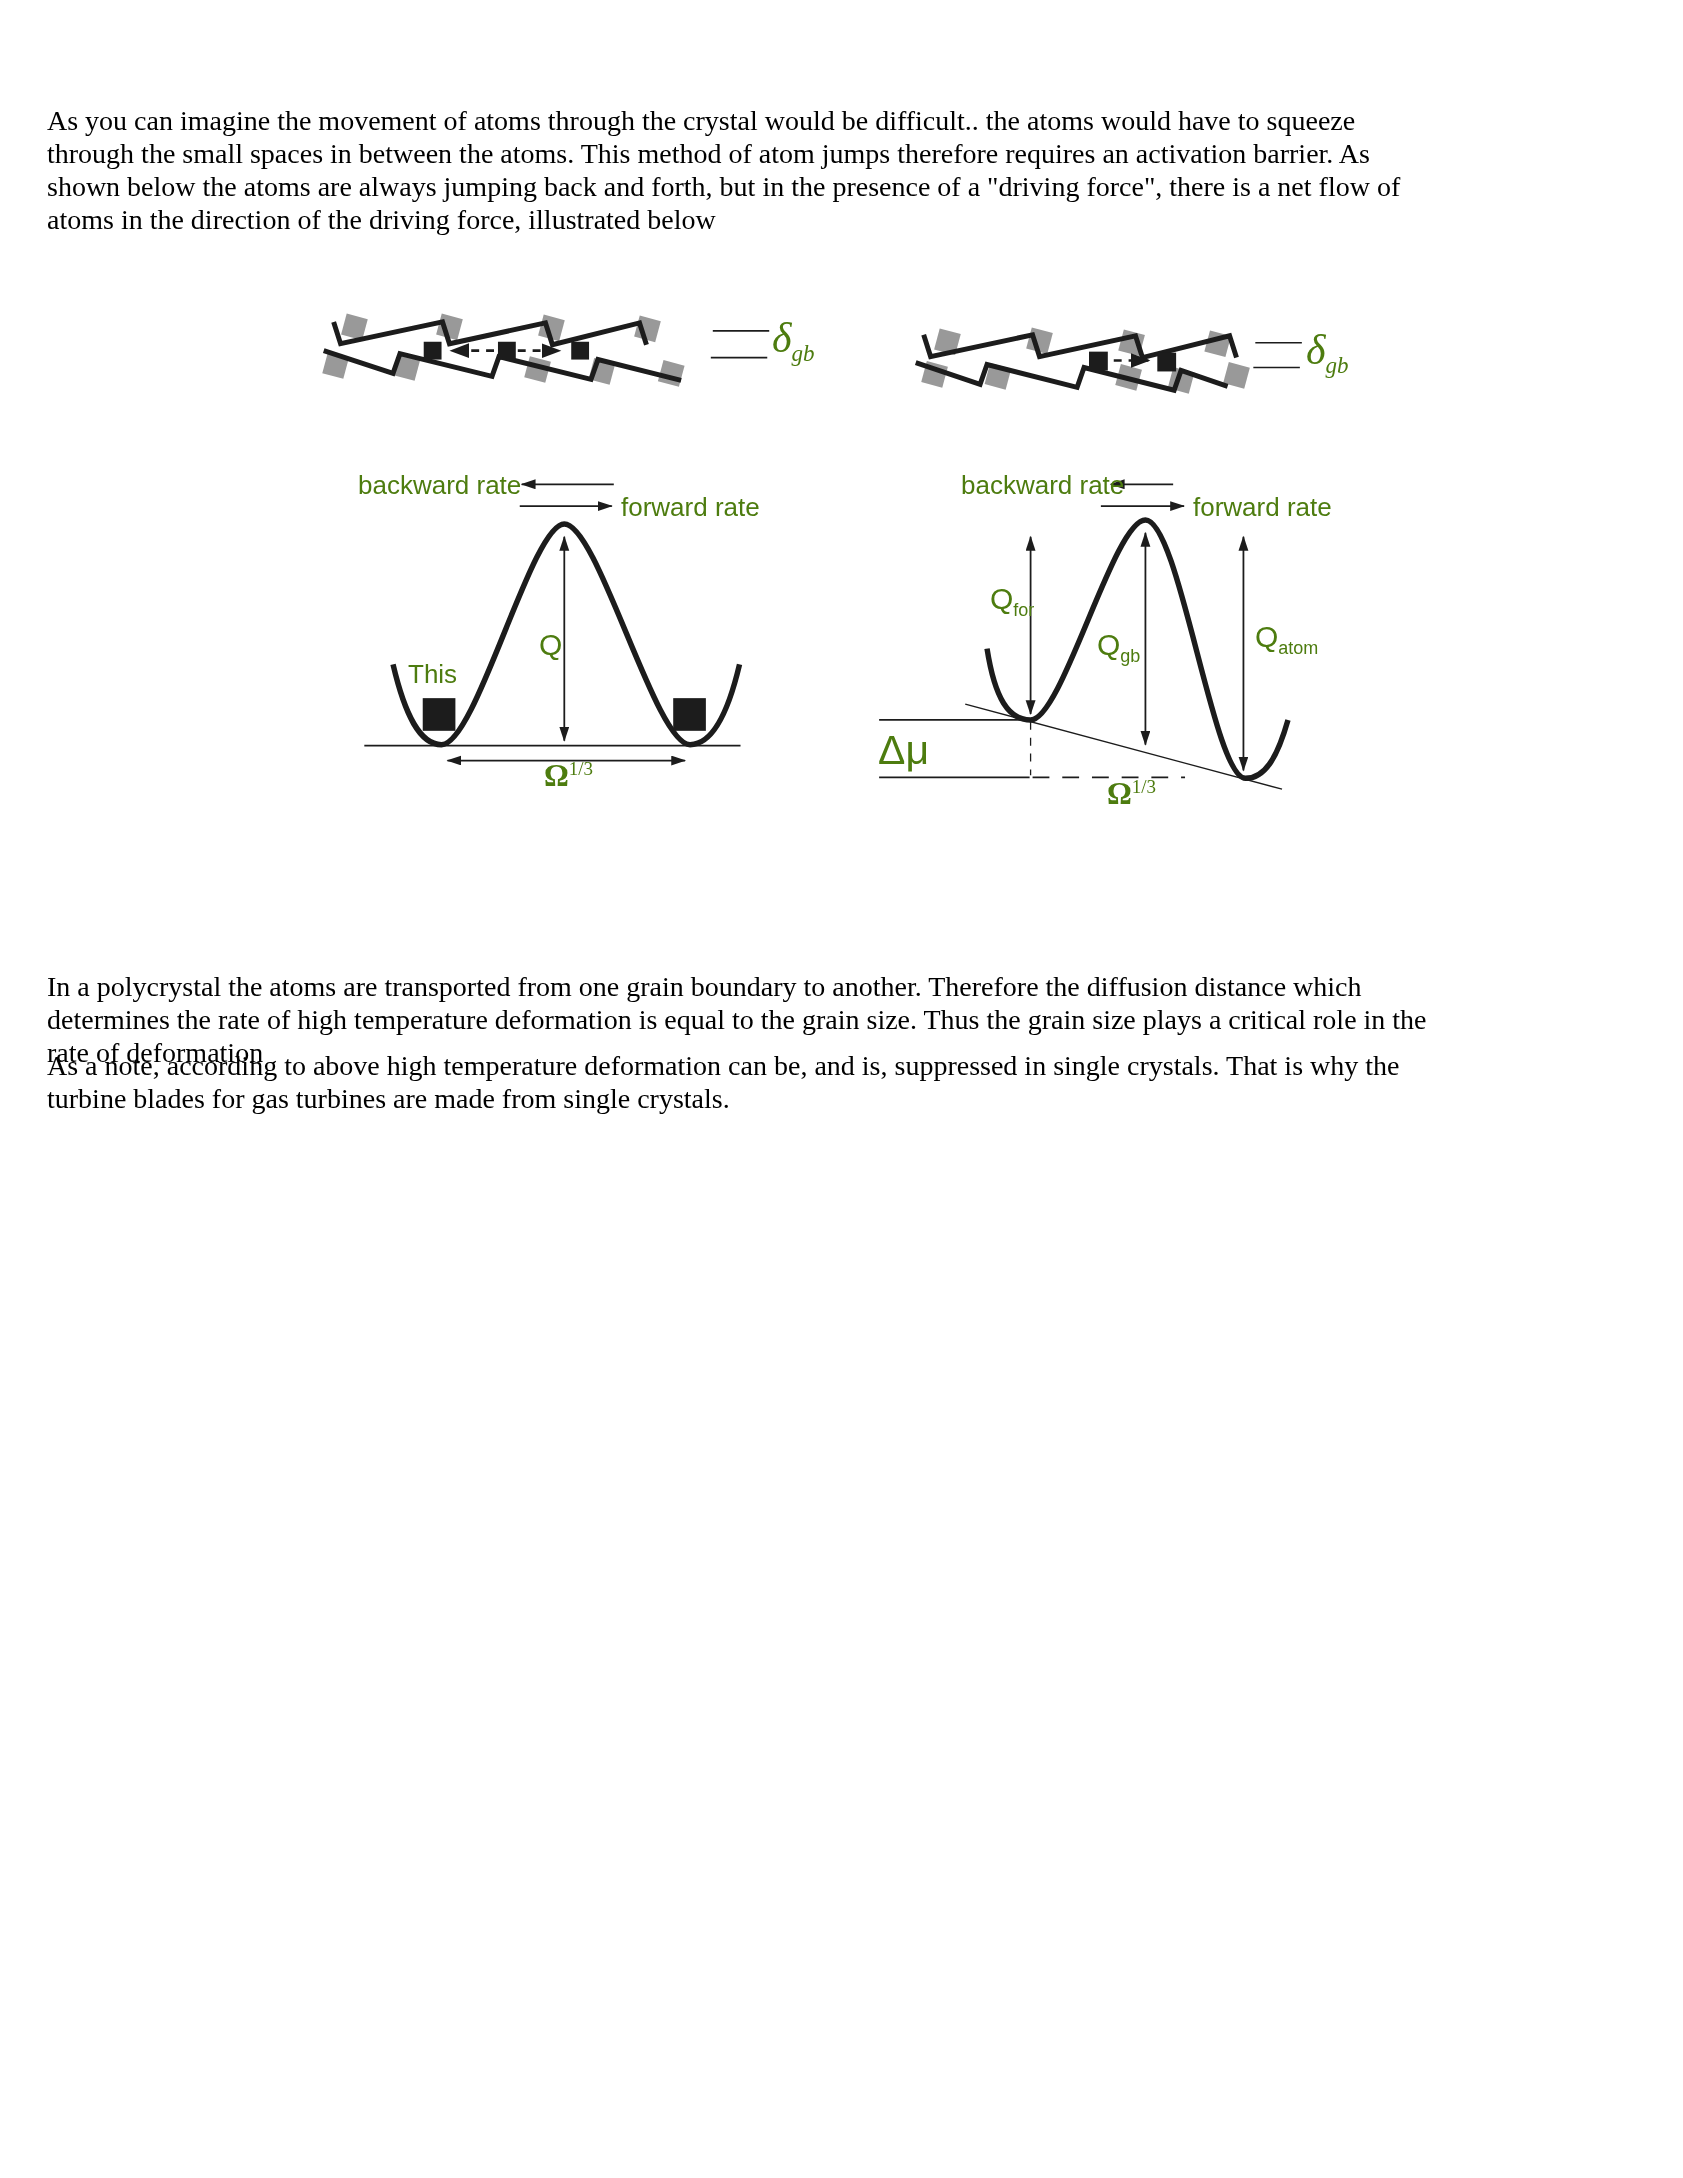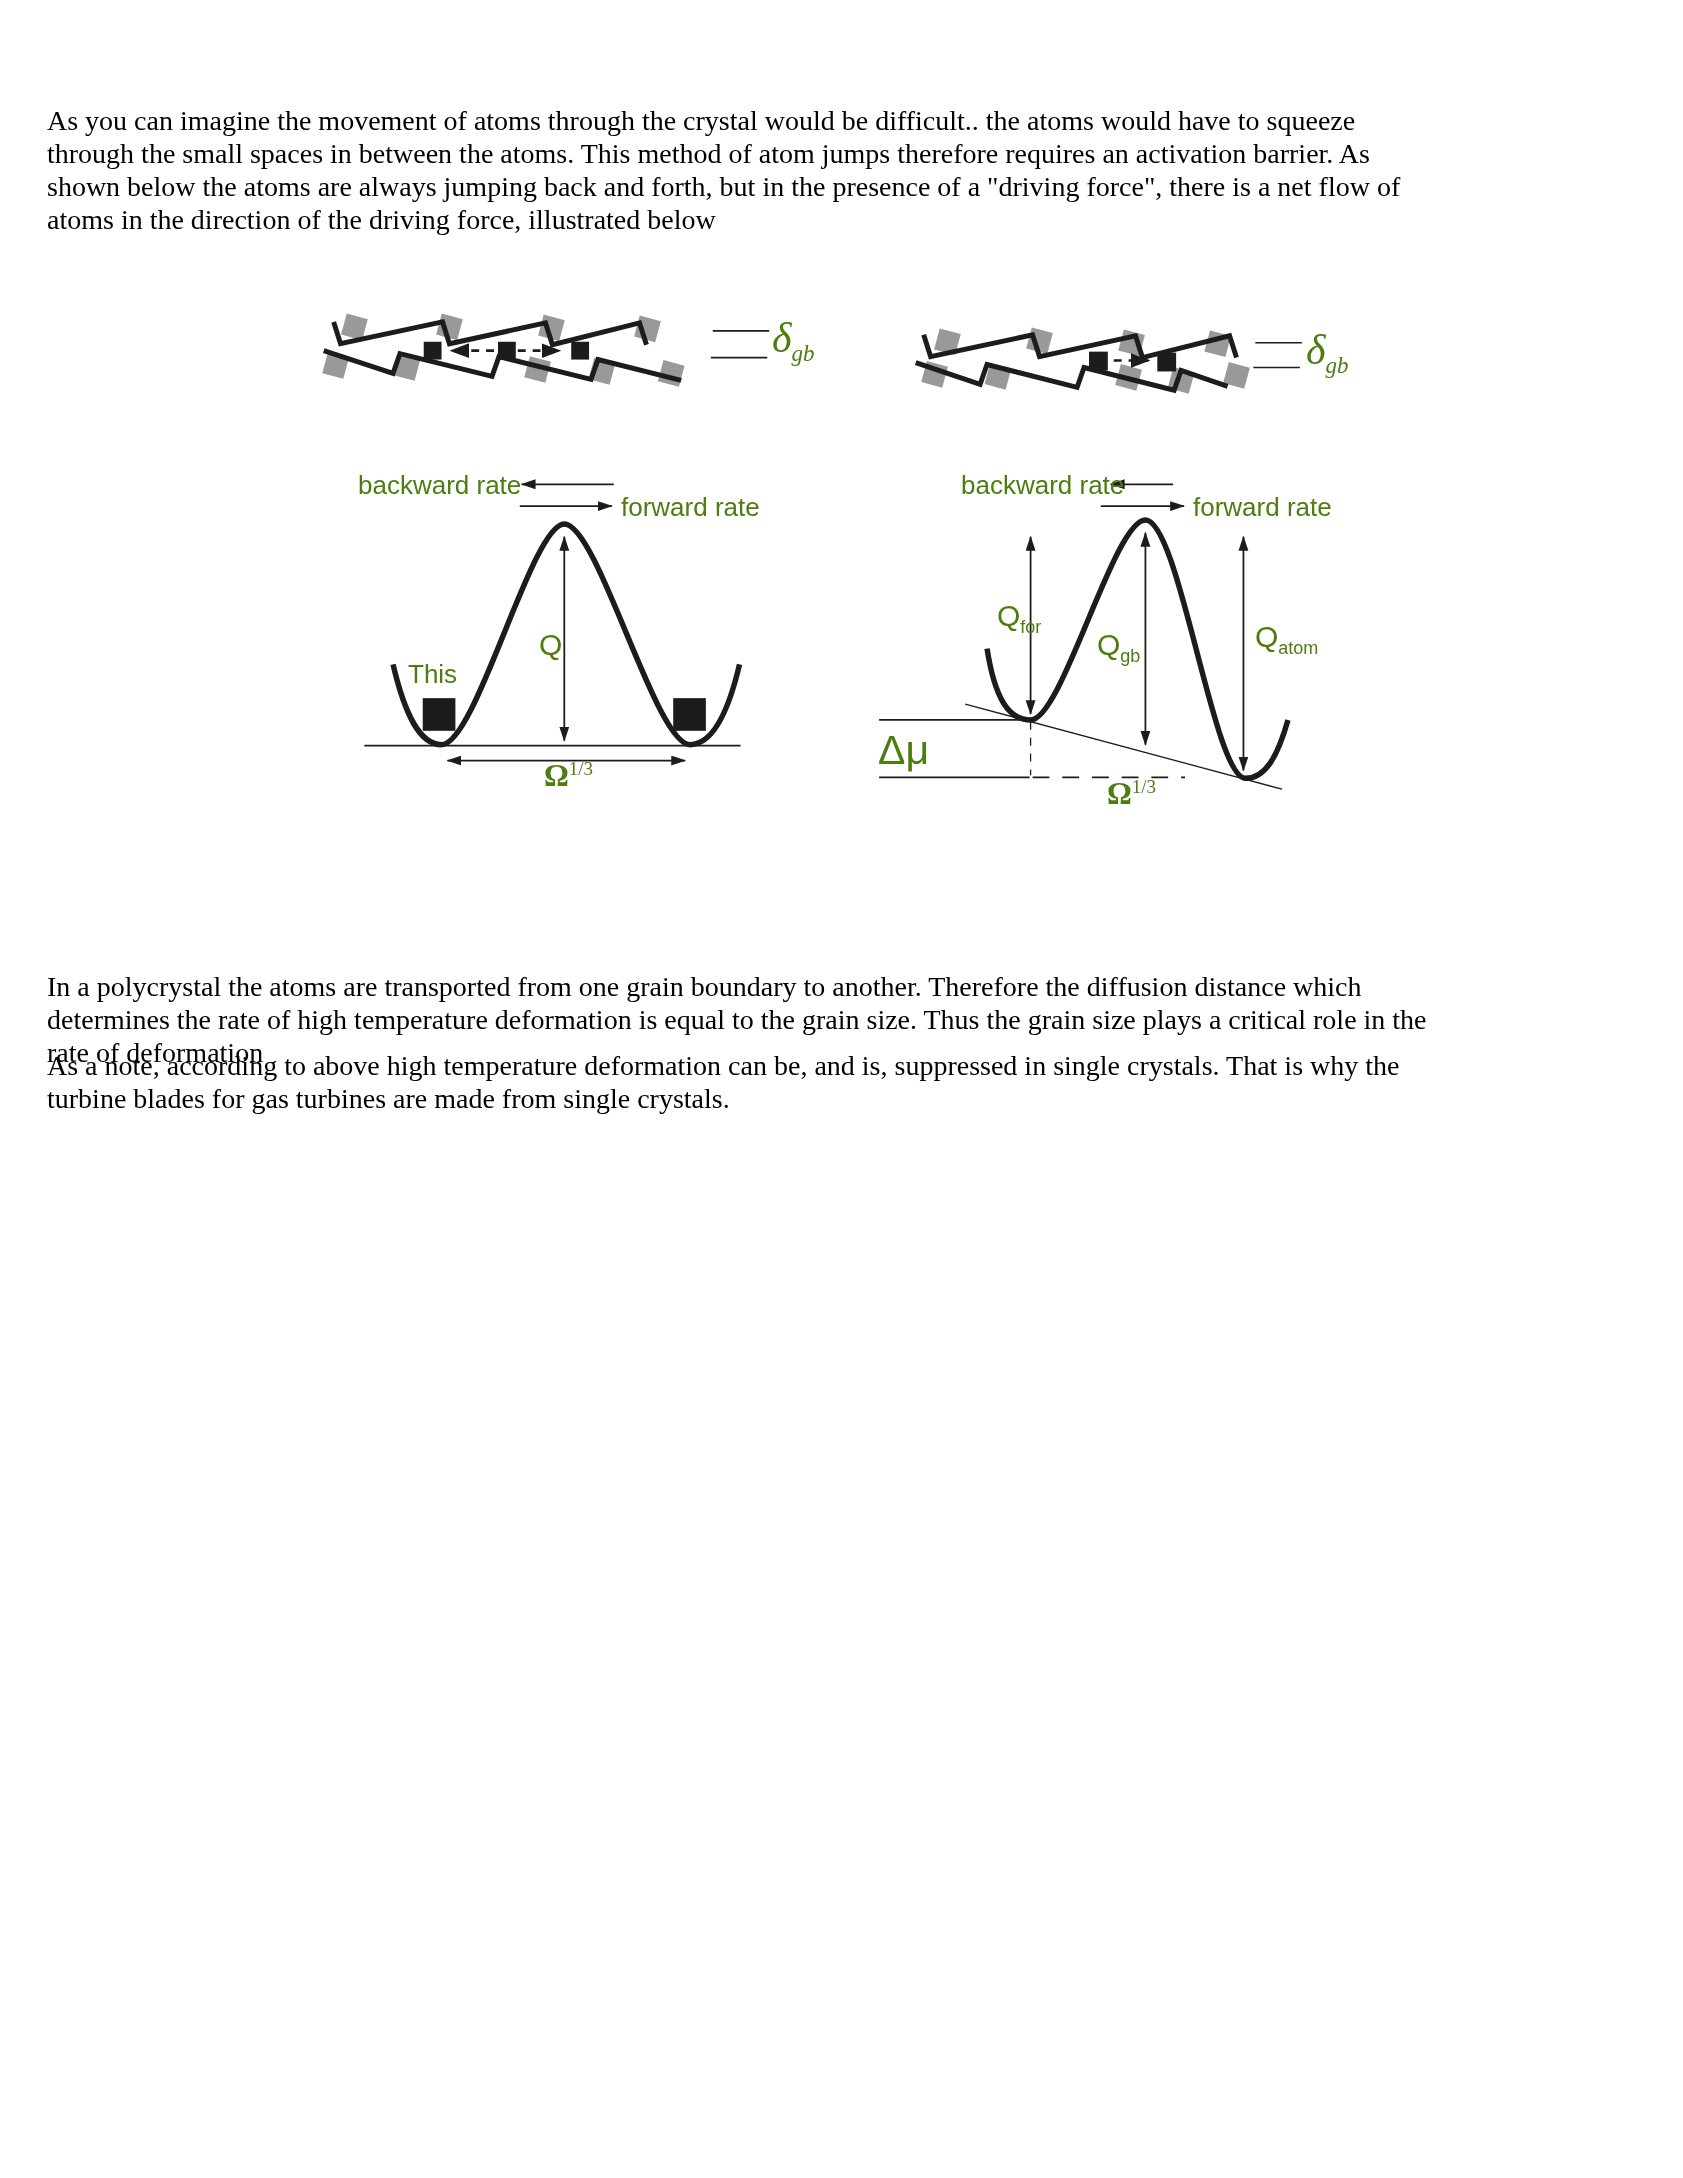--- a/index.html
+++ b/index.html
@@ -136,21 +136,21 @@
 
     <div class="lbl" style="left:358px; top:175px;">backward rate</div>
     <div class="lbl" style="left:621px; top:197px;">forward rate</div>
     <div class="lbl q-big" style="left:539px; top:333px;">Q</div>
     <div class="lbl" style="left:408px; top:364px;">This</div>
     <div class="lbl omega-lbl" style="left:544px; top:463px;"><span>Ω</span><sup>1/3</sup></div>
     <div class="lbl delta-lbl" style="left:772px; top:20px;"><span>δ</span><sub>gb</sub></div>
 
     <div class="lbl" style="left:961px; top:175px;">backward rate</div>
     <div class="lbl" style="left:1193px; top:197px;">forward rate</div>
-    <div class="lbl q-big" style="left:990px; top:304px;margin-left:7px;"><span>Q</span><sub>for</sub></div>
+    <div class="lbl q-big" style="left:990px; top:287px;"><span>Q</span><sub>for</sub></div>
     <div class="lbl q-big" style="left:1097px; top:333px;"><span>Q</span><sub>gb</sub></div>
     <div class="lbl q-big" style="left:1255px; top:325px;"><span>Q</span><sub>atom</sub></div>
     <div class="lbl dmu" style="left:878px; top:433px;">Δμ</div>
     <div class="lbl omega-lbl" style="left:1107px; top:481px;"><span>Ω</span><sup>1/3</sup></div>
     <div class="lbl delta-lbl" style="left:1306px; top:32px;"><span>δ</span><sub>gb</sub></div>
   </div>
 
 
   <div class="para" style="top:950px;margin-top:20px;">In a polycrystal the atoms are transported from one grain boundary to another. Therefore the diffusion distance which
 determines the rate of high temperature deformation is equal to the grain size. Thus the grain size plays a critical role in the

